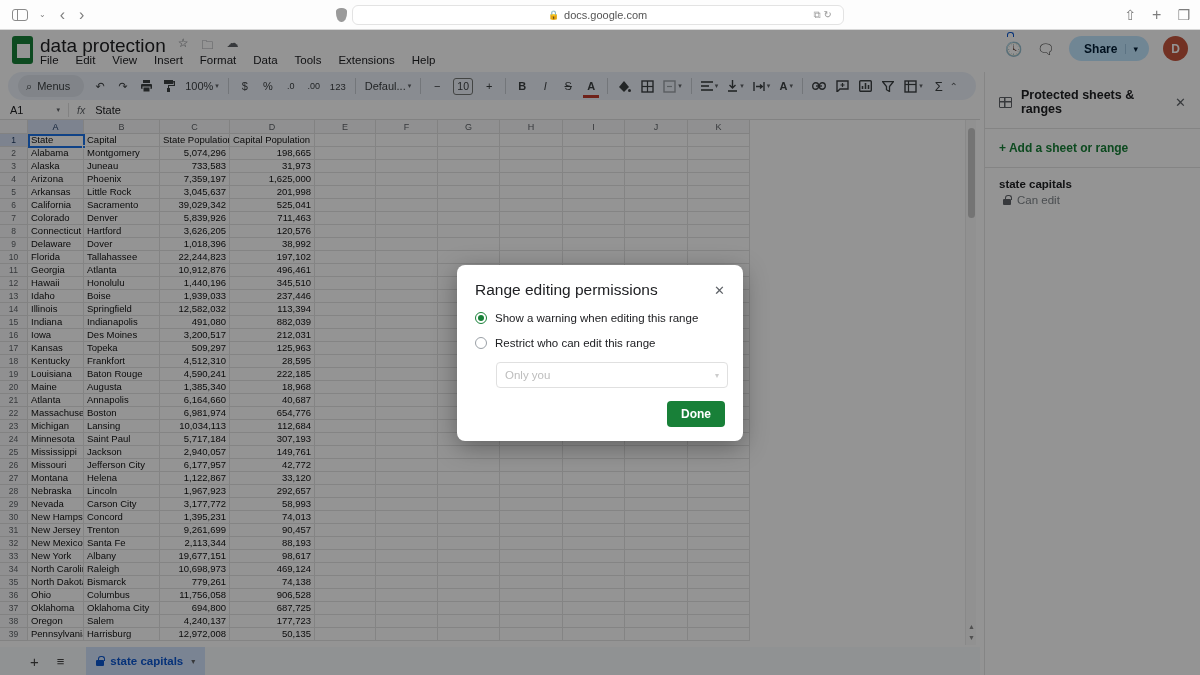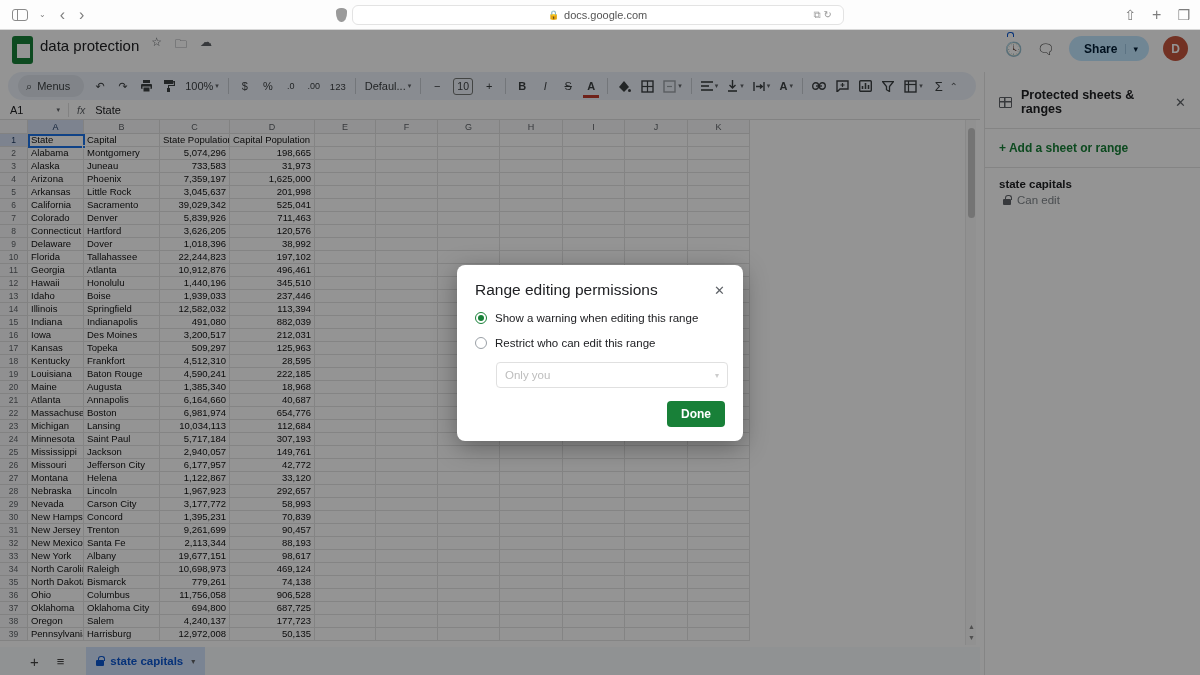--- a/index.html
+++ b/index.html
@@ -28,21 +28,21 @@
   .sheets-header { position:absolute; left:0; top:0; width:1200px; height:42px; background:#fff; }
   .logo { position:absolute; left:12px; top:6px; width:21px; height:28px; background:#188038; border-radius:3px; }
   .logo::before { content:""; position:absolute; left:5px; top:8px; width:11px; height:12px;
     background:
       linear-gradient(#fff,#fff) 0 5px/11px 1.5px no-repeat,
       linear-gradient(#fff,#fff) 0 10px/11px 1.5px no-repeat,
       linear-gradient(#fff,#fff) 5px 0/1.5px 12px no-repeat,
       linear-gradient(#fff,#fff) 0 0/11px 12px no-repeat padding-box content-box;
     border:1.5px solid #fff; }
   .doc-title-row { position:absolute; left:40px; top:5px; display:flex; align-items:center; gap:12px; }
-  .doc-title { font-size:15px; color:#202124; }
+  .doc-title { font-size:19px; color:#202124; }
   .title-icons { display:flex; gap:13px; color:#5f6368; font-size:12px; }
   .menubar { position:absolute; left:40px; top:24px; display:flex; gap:17px; font-size:11.5px; color:#202124; }
   .menubar span { cursor:default; }
   .header-right { position:absolute; right:12px; top:6px; display:flex; align-items:center; gap:14px; }
   .hicon { font-size:14px; color:#444; }
   .share-pill { display:flex; align-items:center; background:#c2e7ff; border-radius:14px; height:25px; padding:0 4px 0 12px; color:#001d35; font-size:12px; font-weight:bold; }
   .share-pill .caret-zone { border-left:1px solid #9fc7e2; margin-left:8px; padding:0 7px; font-size:9px; }
   .avatar { width:25px; height:25px; border-radius:50%; background:#c5553d; color:#fff; font-size:12px; font-weight:bold;
     display:flex; align-items:center; justify-content:center; }
 
@@ -161,20 +161,31 @@
     <div class="sheets-header">
       <div class="logo"></div>
       <div class="doc-title-row">
         <span class="doc-title">data protection</span>
         <span class="title-icons">
           <span>☆</span>
           <span>🗀</span>
           <span>☁</span>
         </span>
       </div>
+      <div class="menubar">
+          <span>File</span>
+          <span>Edit</span>
+          <span>View</span>
+          <span>Insert</span>
+          <span>Format</span>
+          <span>Data</span>
+          <span>Tools</span>
+          <span>Extensions</span>
+          <span>Help</span>
+        </div>
       <div class="header-right">
         <span class="hicon">🕓</span>
         <span class="hicon">🗨</span>
         <div class="share-pill">
           <span class="lock-glyph" style="background:#001d35;"></span>&nbsp;
           <span>Share</span>
           <span class="caret-zone">▾</span>
         </div>
         <div class="avatar">D</div>
       </div>
@@ -751,21 +762,21 @@
             <div class="cell" style="width: 63px;"></div>
             <div class="cell" style="width: 62px;"></div>
             <div class="cell" style="width: 63px;"></div>
             <div class="cell" style="width: 62px;"></div>
           </div>
           <div class="grow">
             <div class="rownum">30</div>
             <div class="cell" style="width: 56px;">New Hampshire</div>
             <div class="cell" style="width: 76px;">Concord</div>
             <div class="cell num" style="width: 70px;">1,395,231</div>
-            <div class="cell num" style="width: 85px;">70,839</div>
+            <div class="cell num" style="width: 85px;">74,013</div>
             <div class="cell" style="width: 61px;"></div>
             <div class="cell" style="width: 62px;"></div>
             <div class="cell" style="width: 62px;"></div>
             <div class="cell" style="width: 63px;"></div>
             <div class="cell" style="width: 62px;"></div>
             <div class="cell" style="width: 63px;"></div>
             <div class="cell" style="width: 62px;"></div>
           </div>
           <div class="grow">
             <div class="rownum">31</div>

